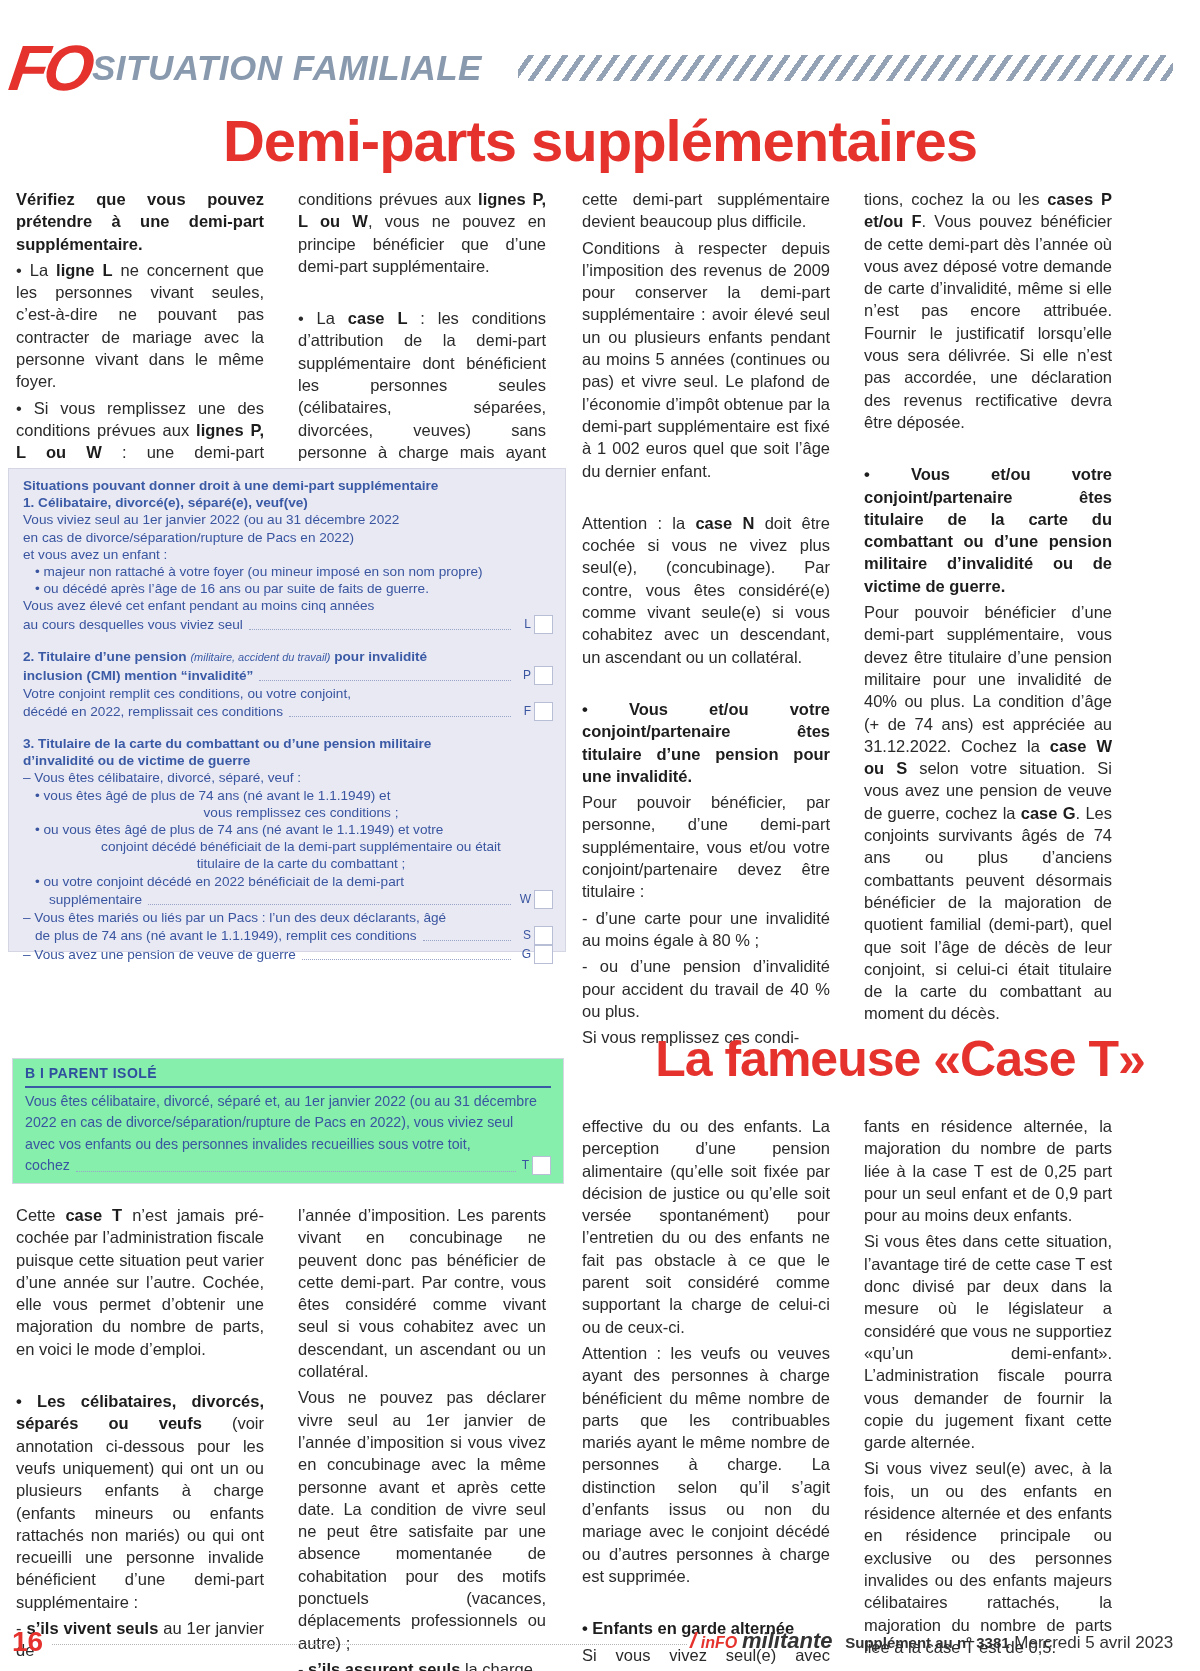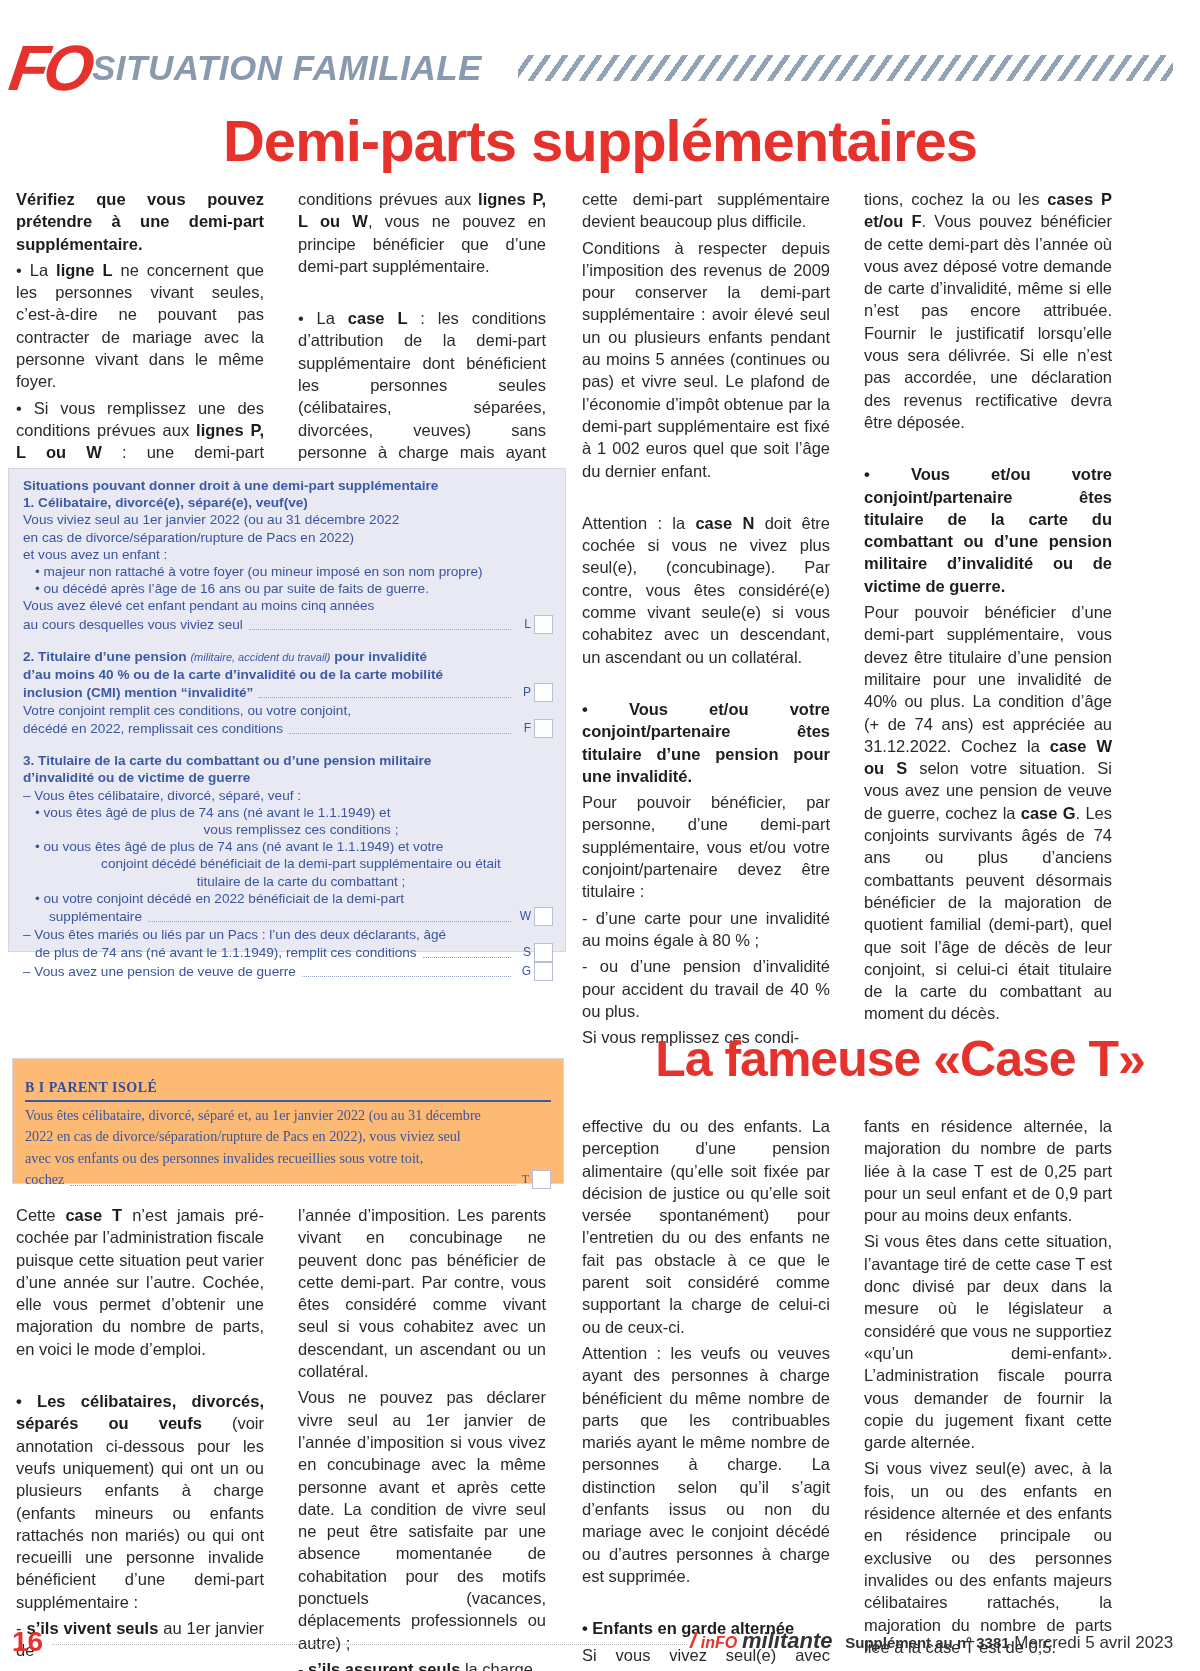--- a/index.html
+++ b/index.html
@@ -22,21 +22,21 @@
   .formbox .h { font-weight: 700; color: #3b5aa6; }
   .formbox .row { display: flex; align-items: center; }
   .formbox .row .t { flex: 0 0 auto; }
   .formbox .dots { flex: 1 1 auto; border-bottom: 1px dotted #9aa4c8; margin: 0 6px; height: 11px; }
   .formbox .code { width: 14px; text-align: right; font-size: 12px; margin-right: 3px; }
   .formbox .cb { width: 19px; height: 19px; background: #fff; border: 1px solid #b8bed6; }
   .formbox .ind { padding-left: 12px; }
   .formbox .ind2 { padding-left: 26px; text-align: center; }
   .formbox .sp { height: 14px; }
 
-  .box-b { position: absolute; left: 12px; top: 1058px; width: 552px; height: 126px; background: #fdba74; border: 1px solid #d4d6e4; padding: 18px 12px 6px 12px; color: #3a55a0; font-size: 14.2px; line-height: 21.5px; font-family: Liberation Serif, serif; }
+  .box-b { position: absolute; left: 12px; top: 1058px; width: 552px; height: 126px; background: #86efac; border: 1px solid #d4d6e4; padding: 4px 12px 6px 12px; color: #3a55a0; font-size: 14.2px; line-height: 21.5px; font-family: Liberation Sans, sans-serif; }
   .box-b .bh { font-weight: 700; color: #2f4f9e; font-size: 14px; border-bottom: 2px solid #3b5aa6; padding-bottom: 1px; margin-bottom: 3px; letter-spacing: 0.5px; }
   .box-b .row { display: flex; align-items: center; }
   .box-b .dots { flex: 1 1 auto; border-bottom: 1px dotted #9aa4c8; margin: 0 6px; height: 12px; }
   .box-b .cb { width: 19px; height: 19px; background: #fff; border: 1px solid #b8bed6; }
 
   .sub-title { position: absolute; left: 600px; top: 1030px; width: 600px; text-align: center; font-weight: 900; font-size: 50px; color: #e5322d; letter-spacing: -1px; line-height: 58px; }
 
   .footer { position: absolute; left: 0; top: 1622px; width: 964px; height: 40px; text-align: right; }
   .page-num { position: absolute; left: 12px; top: 4px; font-weight: 900; font-size: 28px; color: #e5322d; }
   .footer-rule { position: absolute; left: 52px; top: 22px; width: 635px; border-bottom: 1px dotted #b5b5b5; }
@@ -100,21 +100,20 @@
   <div class="ind">• ou décédé après l’âge de 16 ans ou par suite de faits de guerre.</div>
   <div>Vous avez élevé cet enfant pendant au moins cinq années</div>
   <div class="row">
     <span class="t">au cours desquelles vous viviez seul</span>
     <span class="dots"></span>
     <span class="code">L</span>
     <span class="cb"></span>
   </div>
   <div class="sp"></div>
   <div class="h"><span>2. Titulaire d’une pension </span><i style="font-weight:400;font-size:11px;">(militaire, accident du travail)</i><span> pour invalidité</span></div>
-  <div class="h">d’au moins 40 % ou de la carte d’invalidité ou de la carte mobilité</div>
   <div class="row">
     <span class="t h">inclusion (CMI) mention “invalidité”</span>
     <span class="dots"></span>
     <span class="code">P</span>
     <span class="cb"></span>
   </div>
   <div>Votre conjoint remplit ces conditions, ou votre conjoint,</div>
   <div class="row">
     <span class="t">décédé en 2022, remplissait ces conditions</span>
     <span class="dots"></span>

